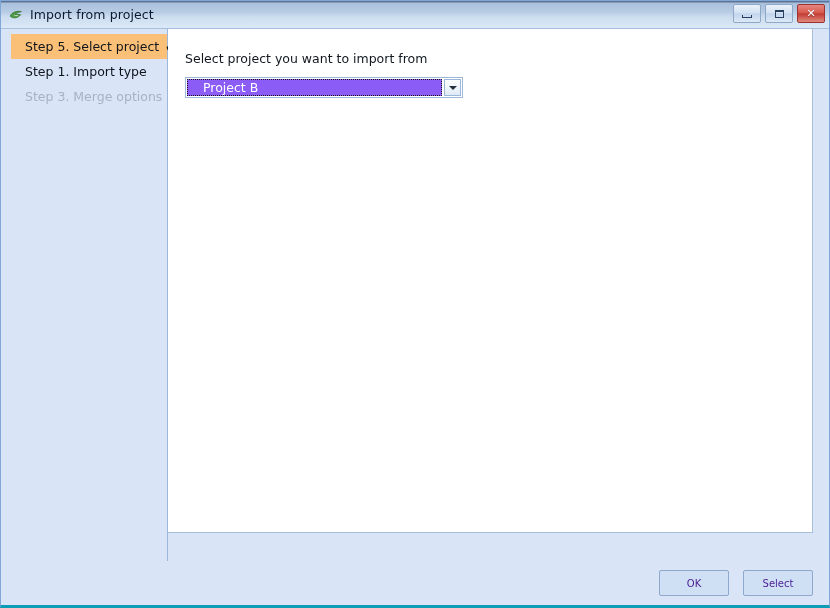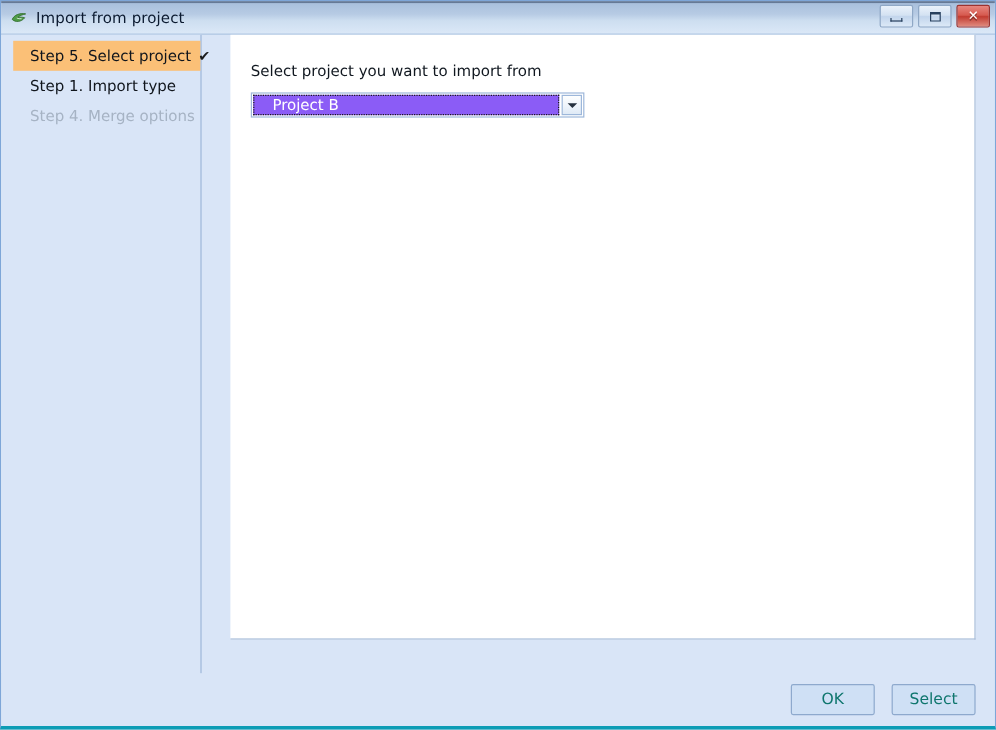--- a/index.html
+++ b/index.html
@@ -149,21 +149,20 @@
     color: #1a1a1a;
     margin-left: 6px;
     margin-right: 10px;
   }
 
   
   .main {
     flex: 1 1 auto;
     position: relative;
     padding: 0;
-    margin-left: 24px;
   }
   .content-panel {
     position: absolute;
     left: 0px;
     top: 0px;
     right: 16px;
     bottom: 28px;
     background: #ffffff;
     border: 1px solid #a8bdd9;
     border-left: none;
@@ -236,22 +235,22 @@
     gap: 14px;
     box-sizing: border-box;
   }
   .btn {
     width: 70px;
     height: 23px;
     box-sizing: border-box;
     border: 1px solid #8ea9cd;
     background: #cfe0f5;
     border-radius: 2px;
-    font-size: 13px;
-    color: #0f766e;
+    font-size: 10px;
+    color: #4c1d95;
     display: flex;
     align-items: center;
     justify-content: center;
     font-family: "DejaVu Sans", "Liberation Sans", sans-serif;
     padding: 12px;
   }
 </style>
 </head>
 <body>
 
@@ -283,21 +282,21 @@
 
     <div class="sidebar">
       <div class="step active">
         <span class="label">Step 5. Select project</span>
         <span class="check">✔</span>
       </div>
       <div class="step">
         <span class="label">Step 1. Import type</span>
       </div>
       <div class="step disabled">
-        <span class="label">Step 4. Merge options</span>
+        <span class="label">Step 3. Merge options</span>
       </div>
     </div>
 
     <div class="main">
       <div class="content-panel">
         <div class="prompt">Select project you want to import from</div>
 
         <div class="combo">
           <div class="combo-field">
             <span class="combo-value" title="Project B">Project B</span>

